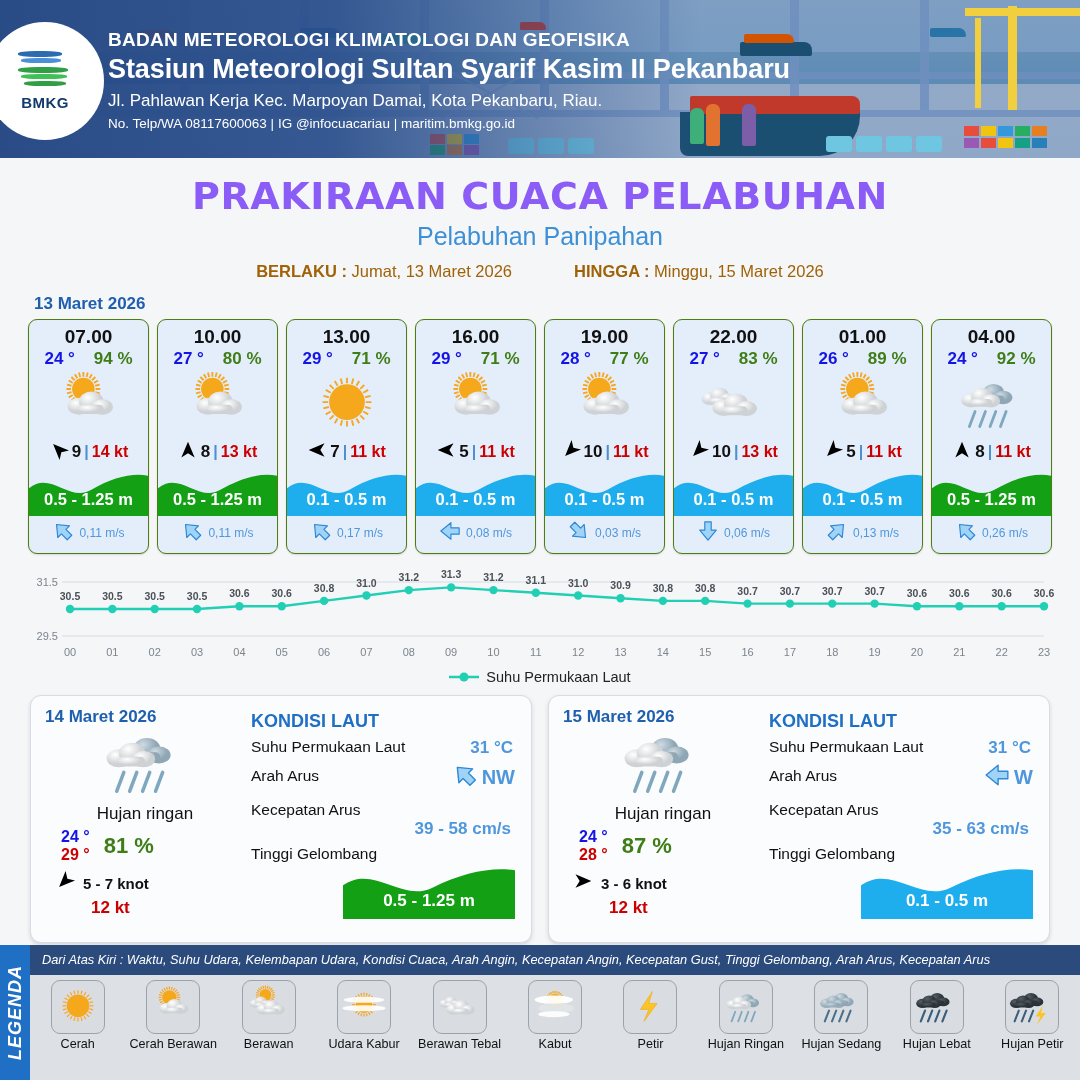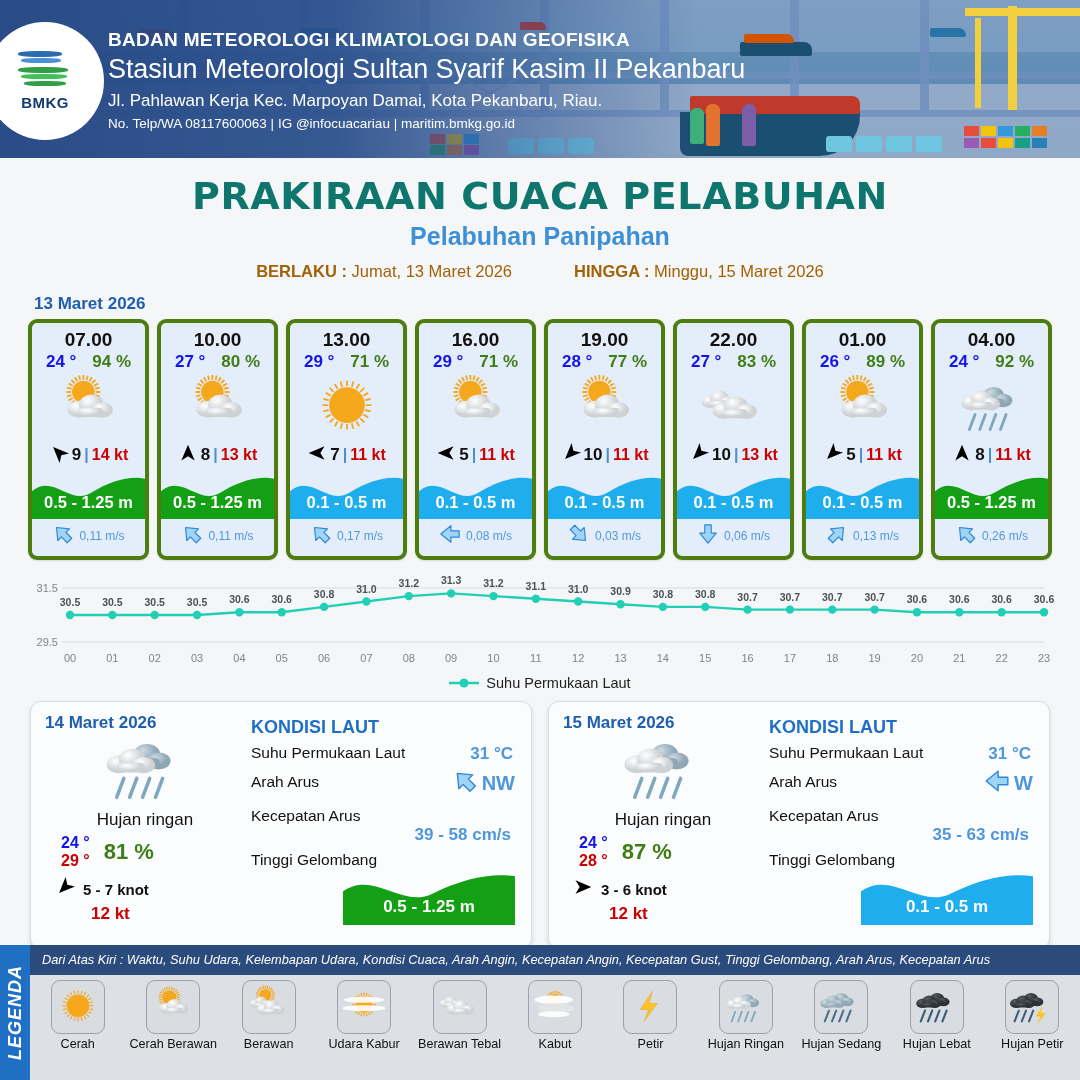--- a/index.html
+++ b/index.html
@@ -37,41 +37,41 @@
   .logo {
     position:absolute; left:-14px; top:22px; width:118px; height:118px;
     background:#fff; border-radius:50%; display:flex; flex-direction:column;
     align-items:center; justify-content:center; gap:1px;
   }
   .logo-sym { width:54px; height:42px; position:relative; }
   .logo-b { position:absolute; left:0; border-radius:40%; }
   .logo-txt { font-size:15px; font-weight:bold; color:#123a6b; letter-spacing:.4px; }
   .hdr-text { position:absolute; left:108px; top:28px; color:#fff; }
   .h-org { font-size:19px; font-weight:bold; letter-spacing:.3px; line-height:1.25; }
-  .h-sta { font-size:27px; font-weight:normal; letter-spacing:-.1px; line-height:1.25; margin-top:1px; }
+  .h-sta { font-size:27px; font-weight:bold; letter-spacing:-.1px; line-height:1.25; margin-top:1px; }
   .h-addr { font-size:17px; line-height:1.3; margin-top:3px; font-weight:400; }
   .h-tel { font-size:13.5px; line-height:1.3; margin-top:3px; }
 
   
   .title-wrap { text-align:center; margin-top:16px; }
-  .t-main { font-size:38px; font-weight:bold; color:#0f766e; letter-spacing:.6px;
+  .t-main { font-size:38px; font-weight:bold; color:#8b5cf6; letter-spacing:.6px;
             font-family:"DejaVu Sans", sans-serif; }
-  .t-sub { font-size:25px; font-weight:bold; color:#3d8fd6; margin-top:4px; }
+  .t-sub { font-size:25px; font-weight:normal; color:#3d8fd6; margin-top:4px; }
   .t-valid { margin-top:11px; font-size:16.5px; color:#a16207; display:flex;
              justify-content:center; gap:62px; }
   .t-valid b { font-weight:bold; }
   .t-valid span { font-weight:400; }
 
   
   .daylabel { margin:13px 0 5px 34px; font-size:17px; font-weight:bold; color:#1f5fae; }
 
   
   .cards { display:flex; gap:8px; padding:0 28px; }
   .card {
-    width:128px; background:#e4eefb; border:4px solid #4d7c0f; border-radius:9px;
+    width:128px; background:#e4eefb; border:1px solid #4d7c0f; border-radius:9px;
     box-shadow:0 1px 2px rgba(0,0,0,.12); overflow:hidden; position:relative;
   }
   .c-time { text-align:center; font-size:19px; font-weight:bold; color:#111; padding:6px 0 1px; }
   .c-th { display:flex; justify-content:space-around; align-items:baseline; padding:0 6px 2px; }
   .c-temp { font-size:17px; font-weight:bold; color:#1414e6; }
   .c-hum { font-size:17px; font-weight:bold; color:#3f7d16; }
   .c-ico { height:66px; display:flex; align-items:center; justify-content:center; }
   .c-wind { display:flex; align-items:center; justify-content:center; gap:3px; padding:3px 0 4px; }
   .c-wdeg { font-size:17px; font-weight:bold; color:#111; }
   .c-bar { color:#4f8fd0; font-weight:bold; font-size:16px; }

